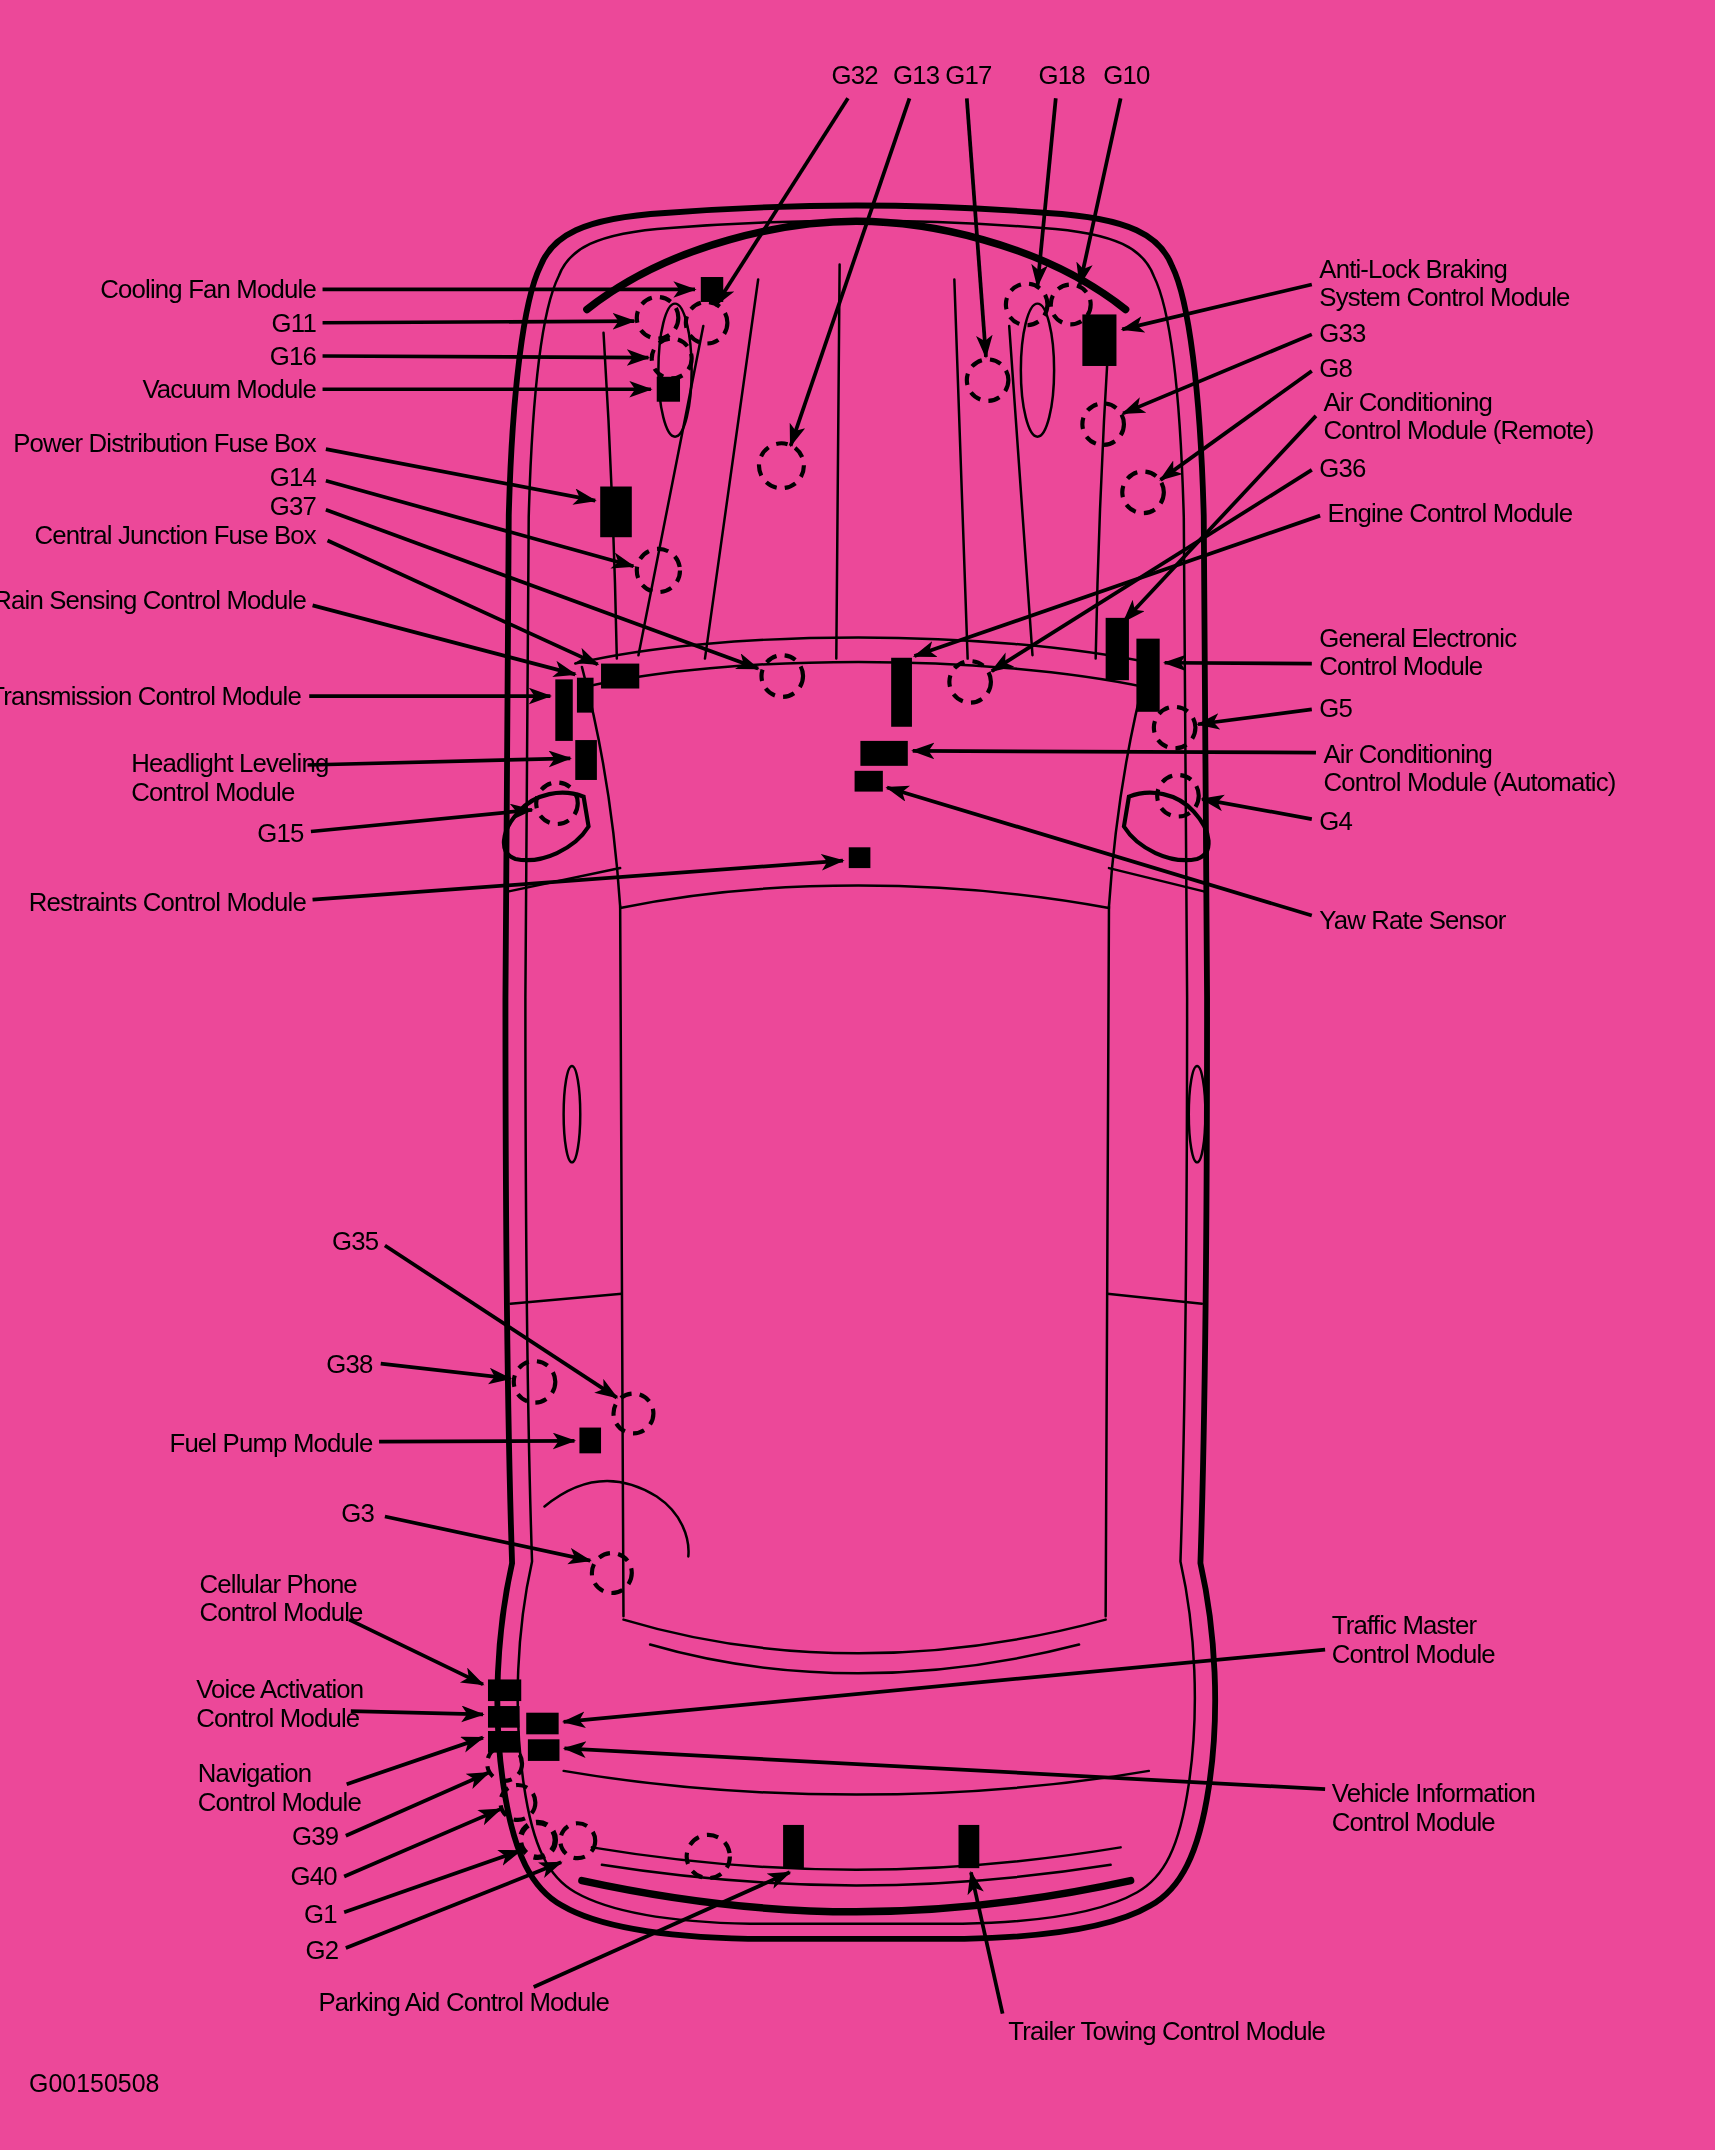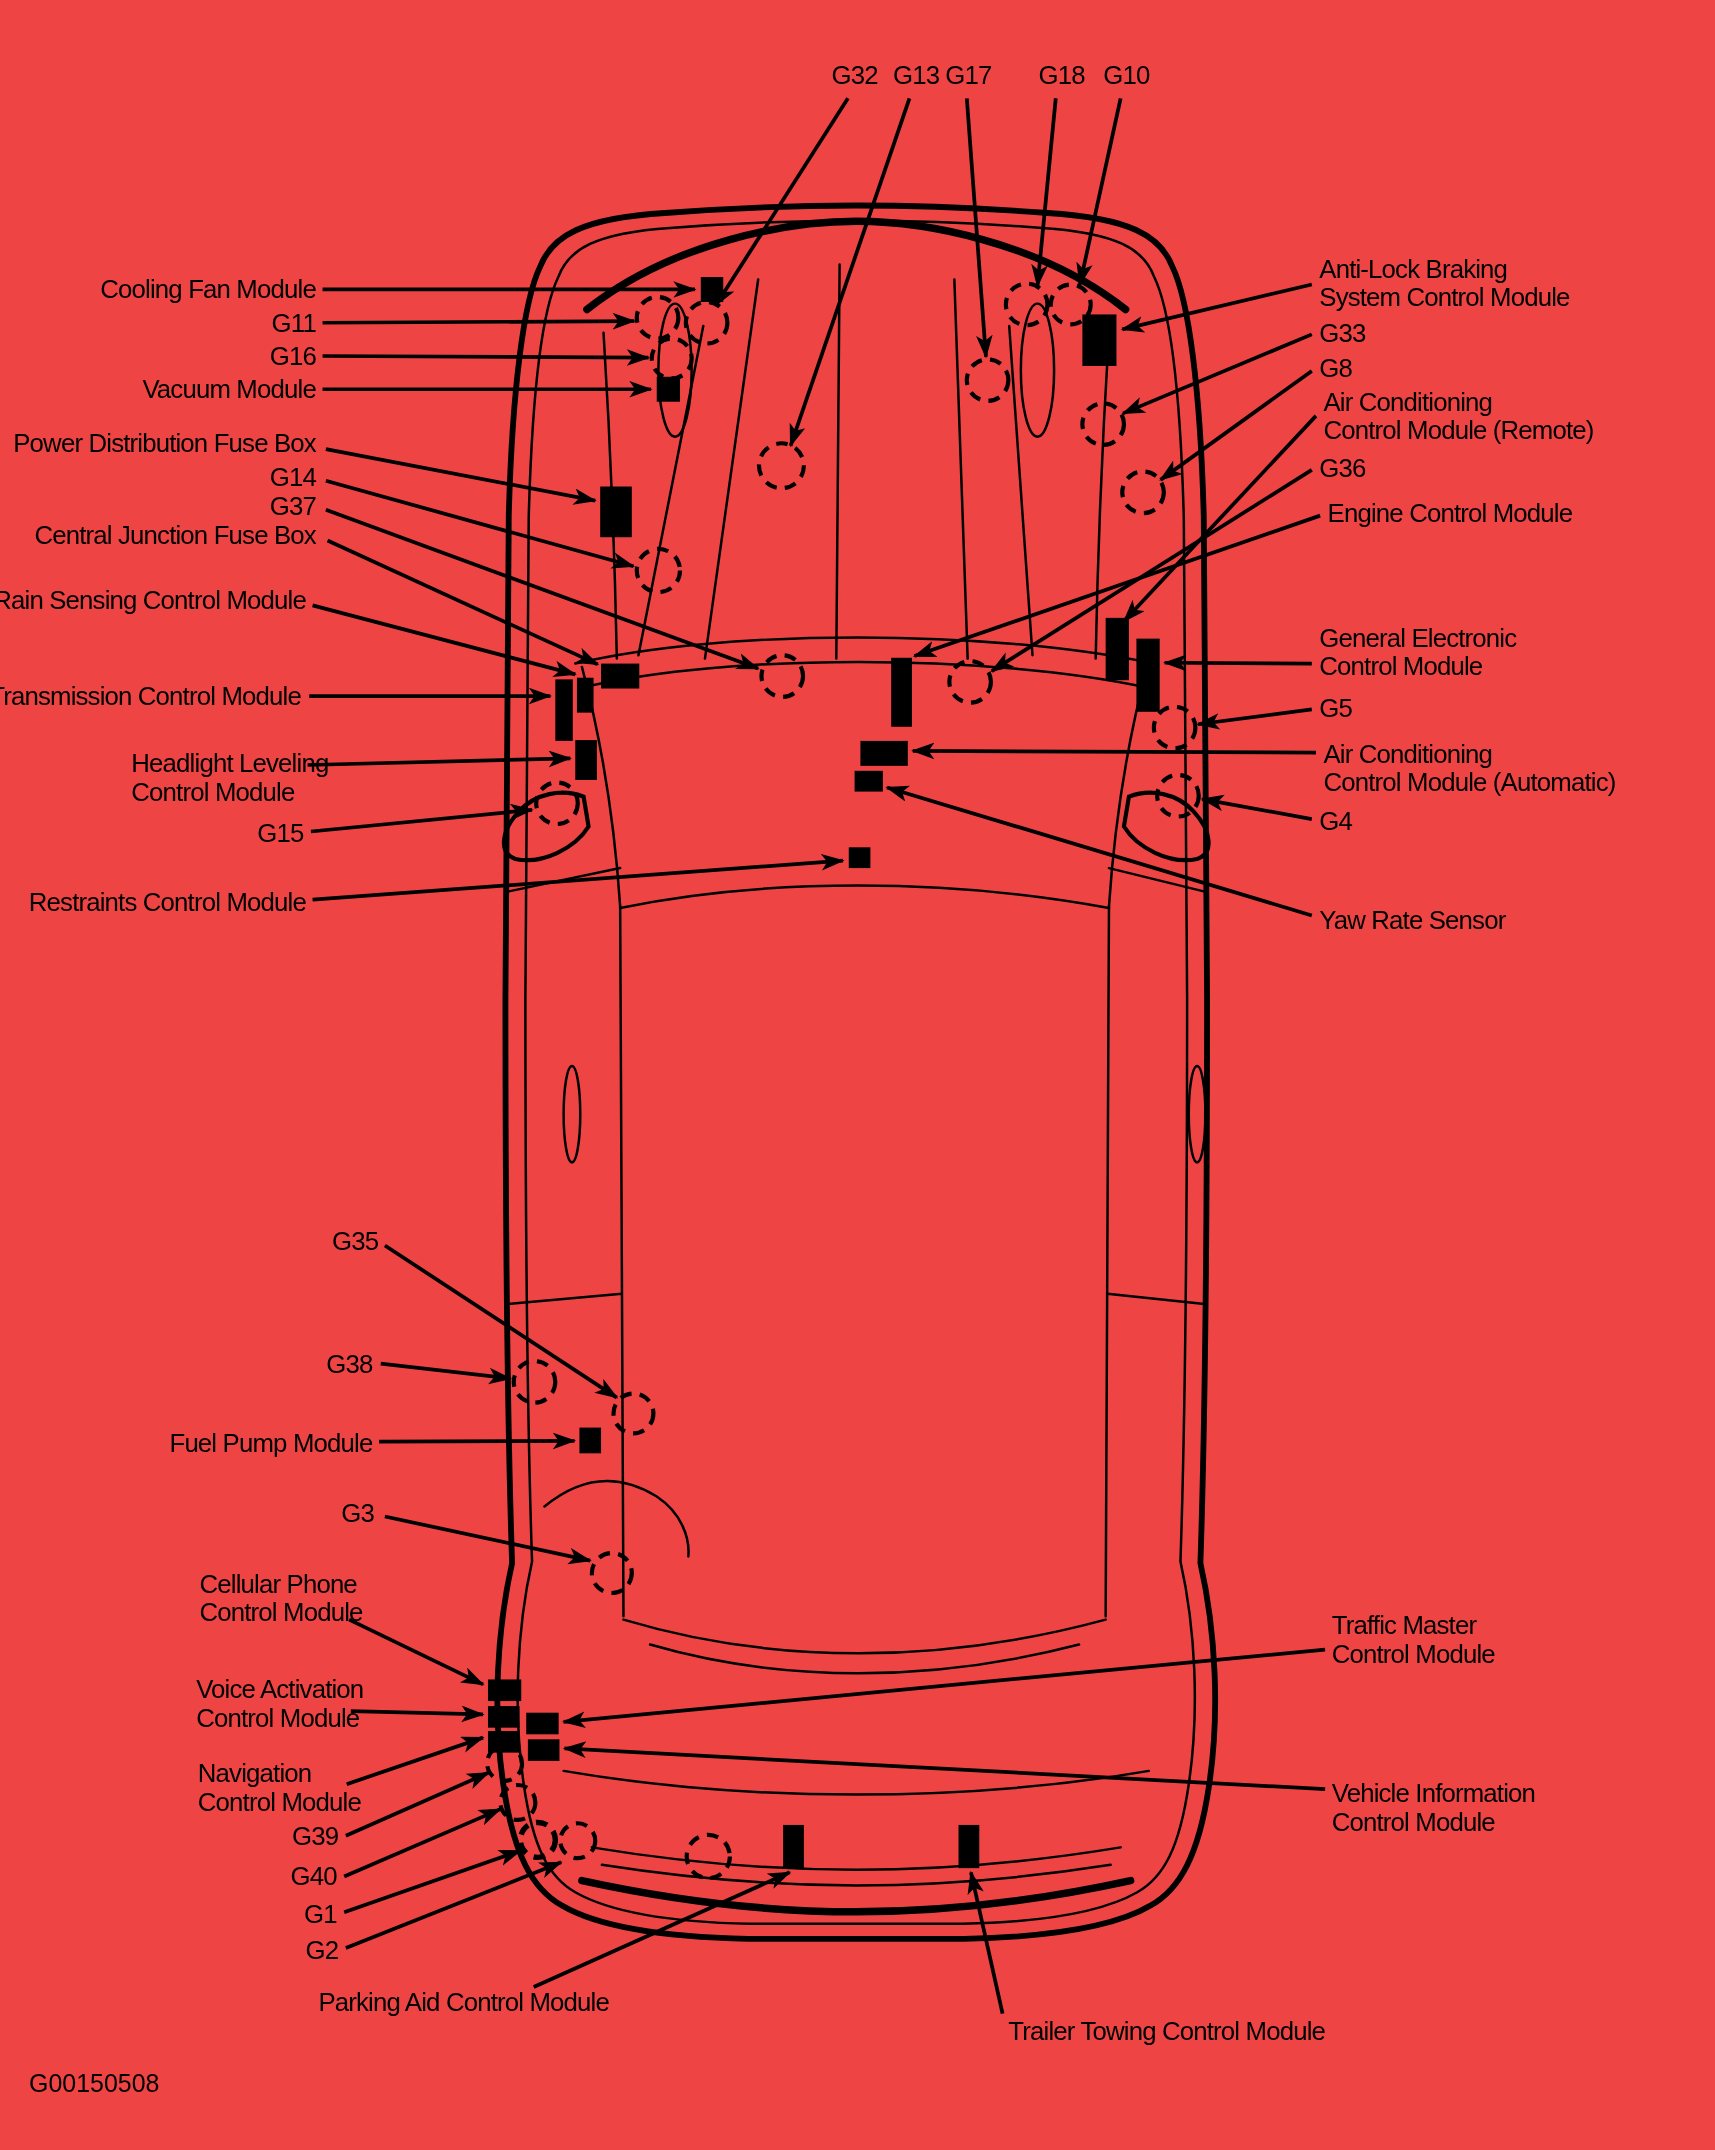--- a/index.html
+++ b/index.html
@@ -1,16 +1,16 @@
 <!DOCTYPE html>
 <html style="font-size:13.3px"><head>
 <meta charset="utf-8">
 <style>
   html,body{margin:0;padding:0;background:#fff;}
-  .stage{position:relative;width:1715px;height:2151px;background:#ef4444;overflow:hidden;}
+  .stage{position:relative;width:1715px;height:2151px;background:#ec4899;overflow:hidden;}
   svg{display:block;width:100%;height:100%;}
   .car-line{fill:none;stroke:#000;stroke-width:3;stroke-linecap:round;}
   .car-hull{fill:none;stroke:#000;stroke-width:7;}
   .car-heavy{fill:none;stroke:#000;stroke-width:9;stroke-linecap:round;}
   text{font-family:"Liberation Sans", sans-serif;letter-spacing:-1px;fill:#000;}
   .figure-code{font-size:30px;letter-spacing:0;}
 </style>
 </head>
 <body>
 

